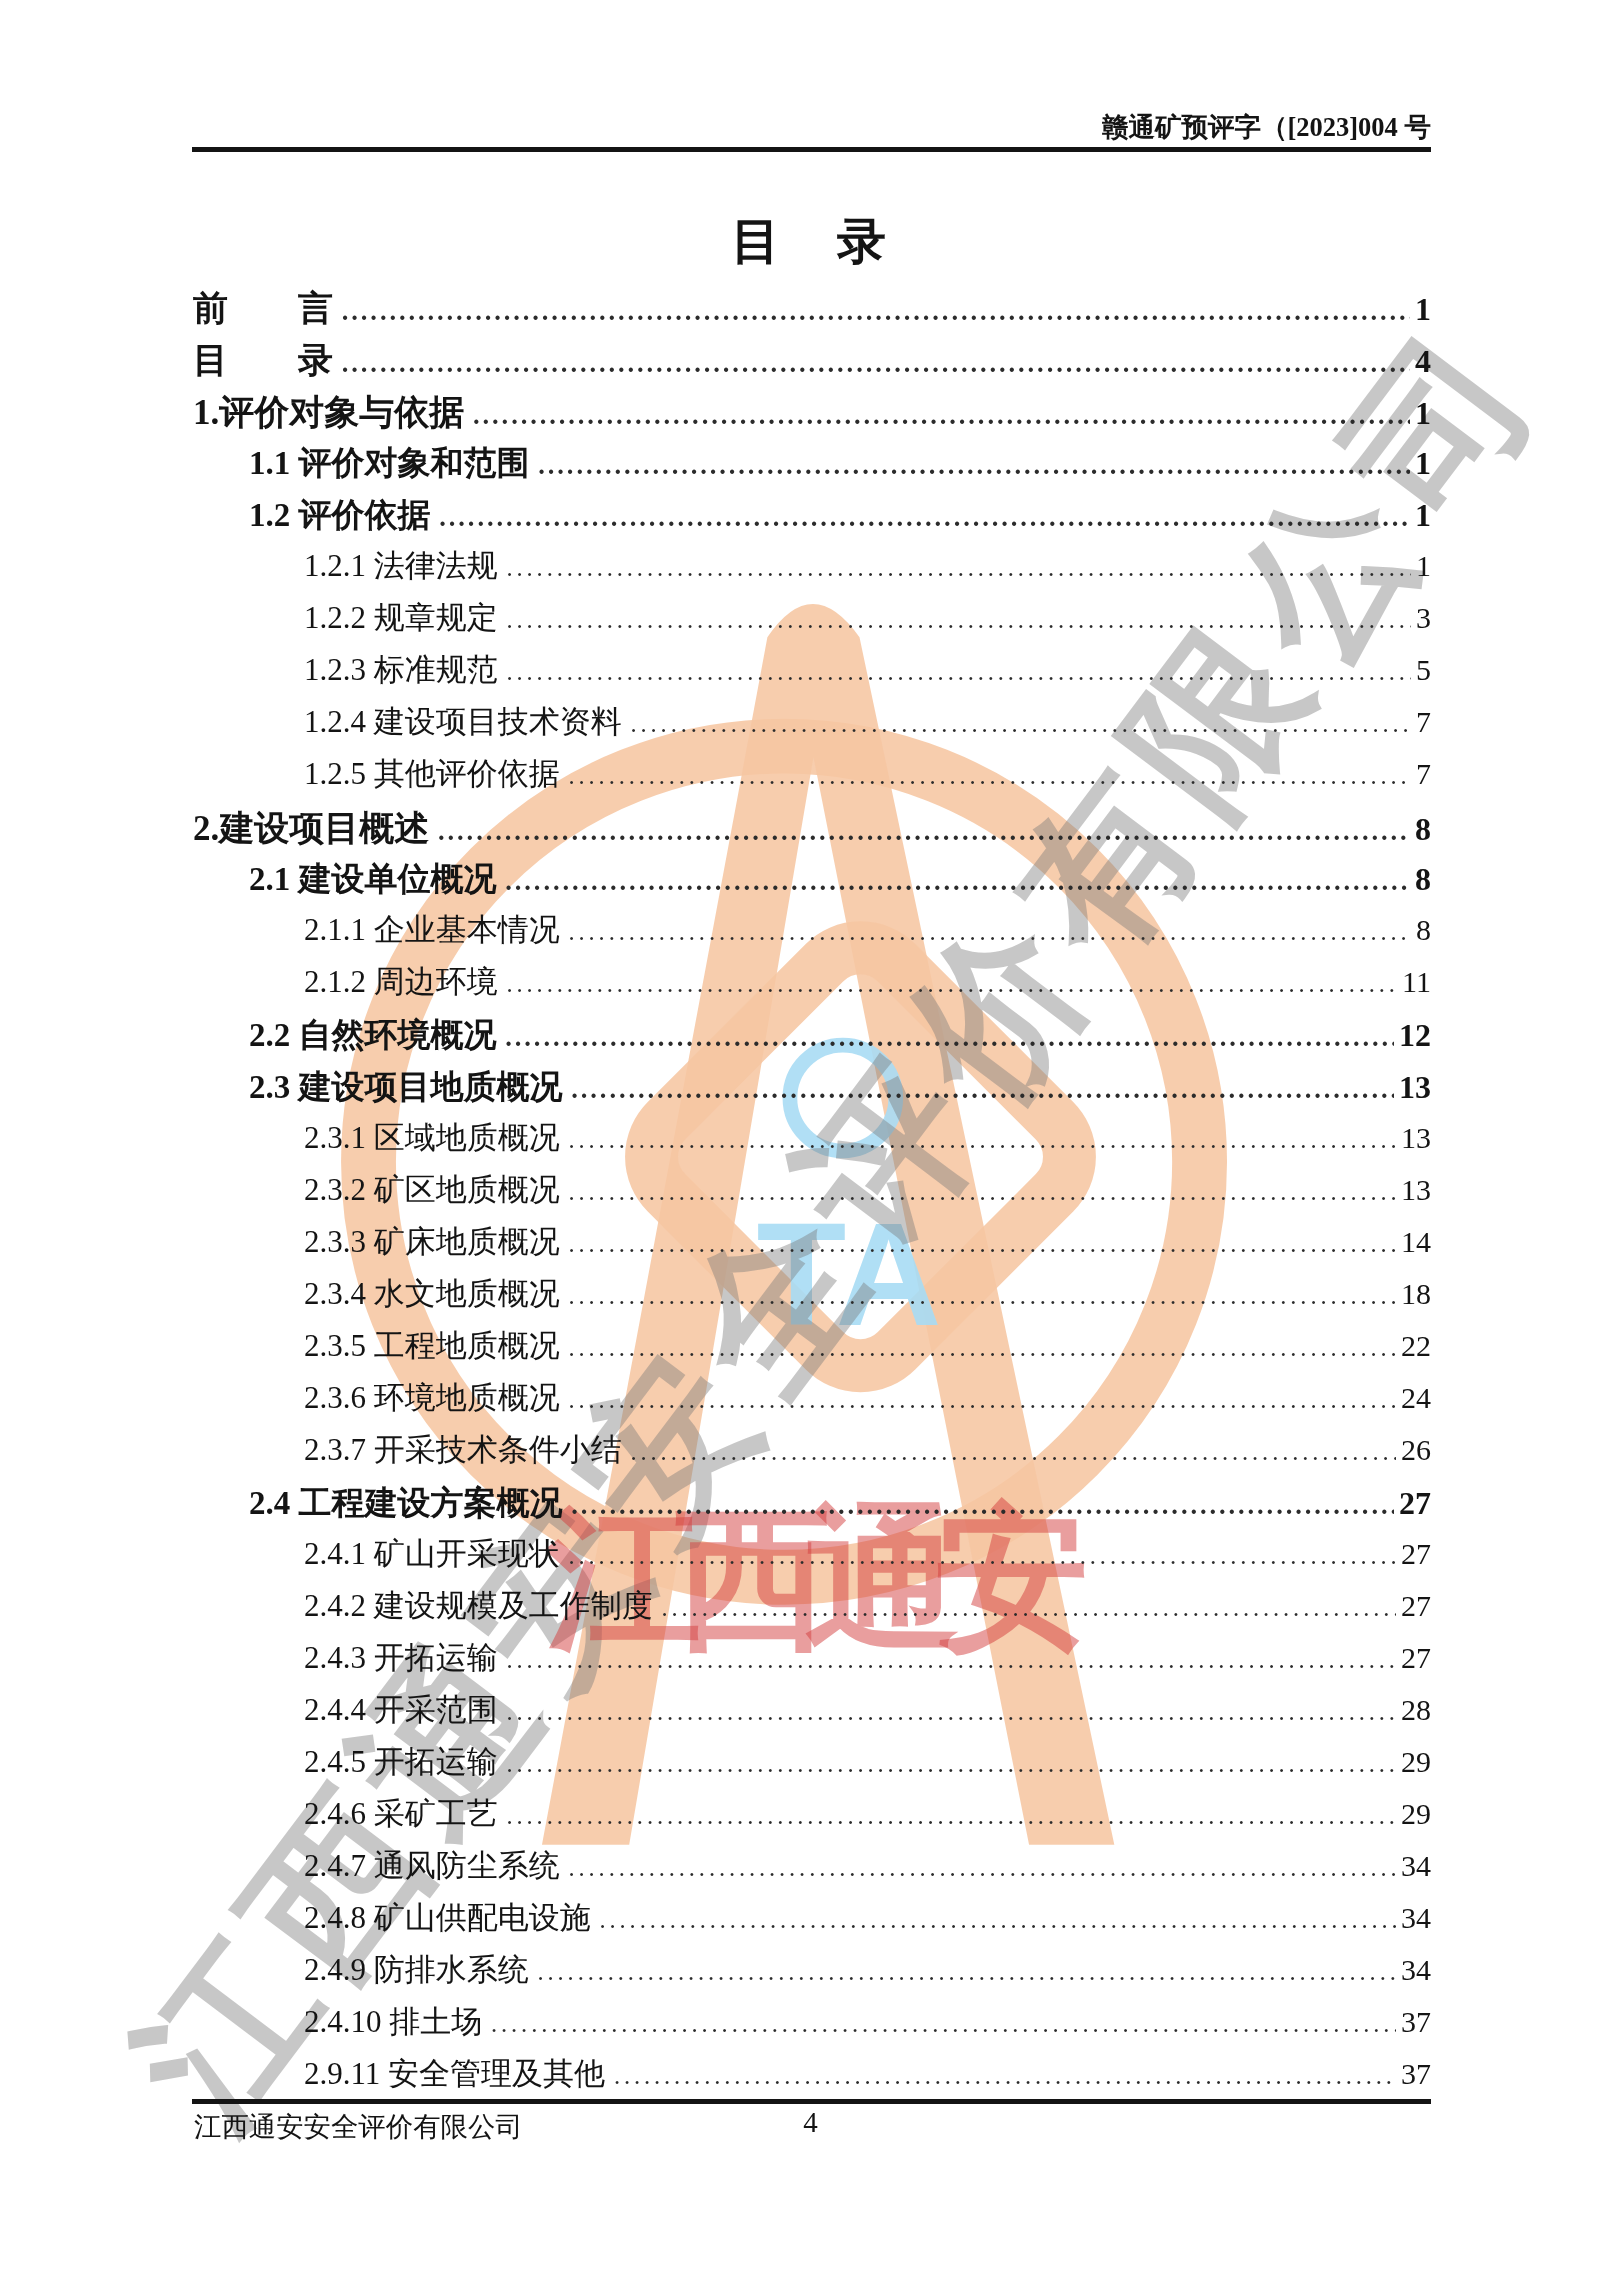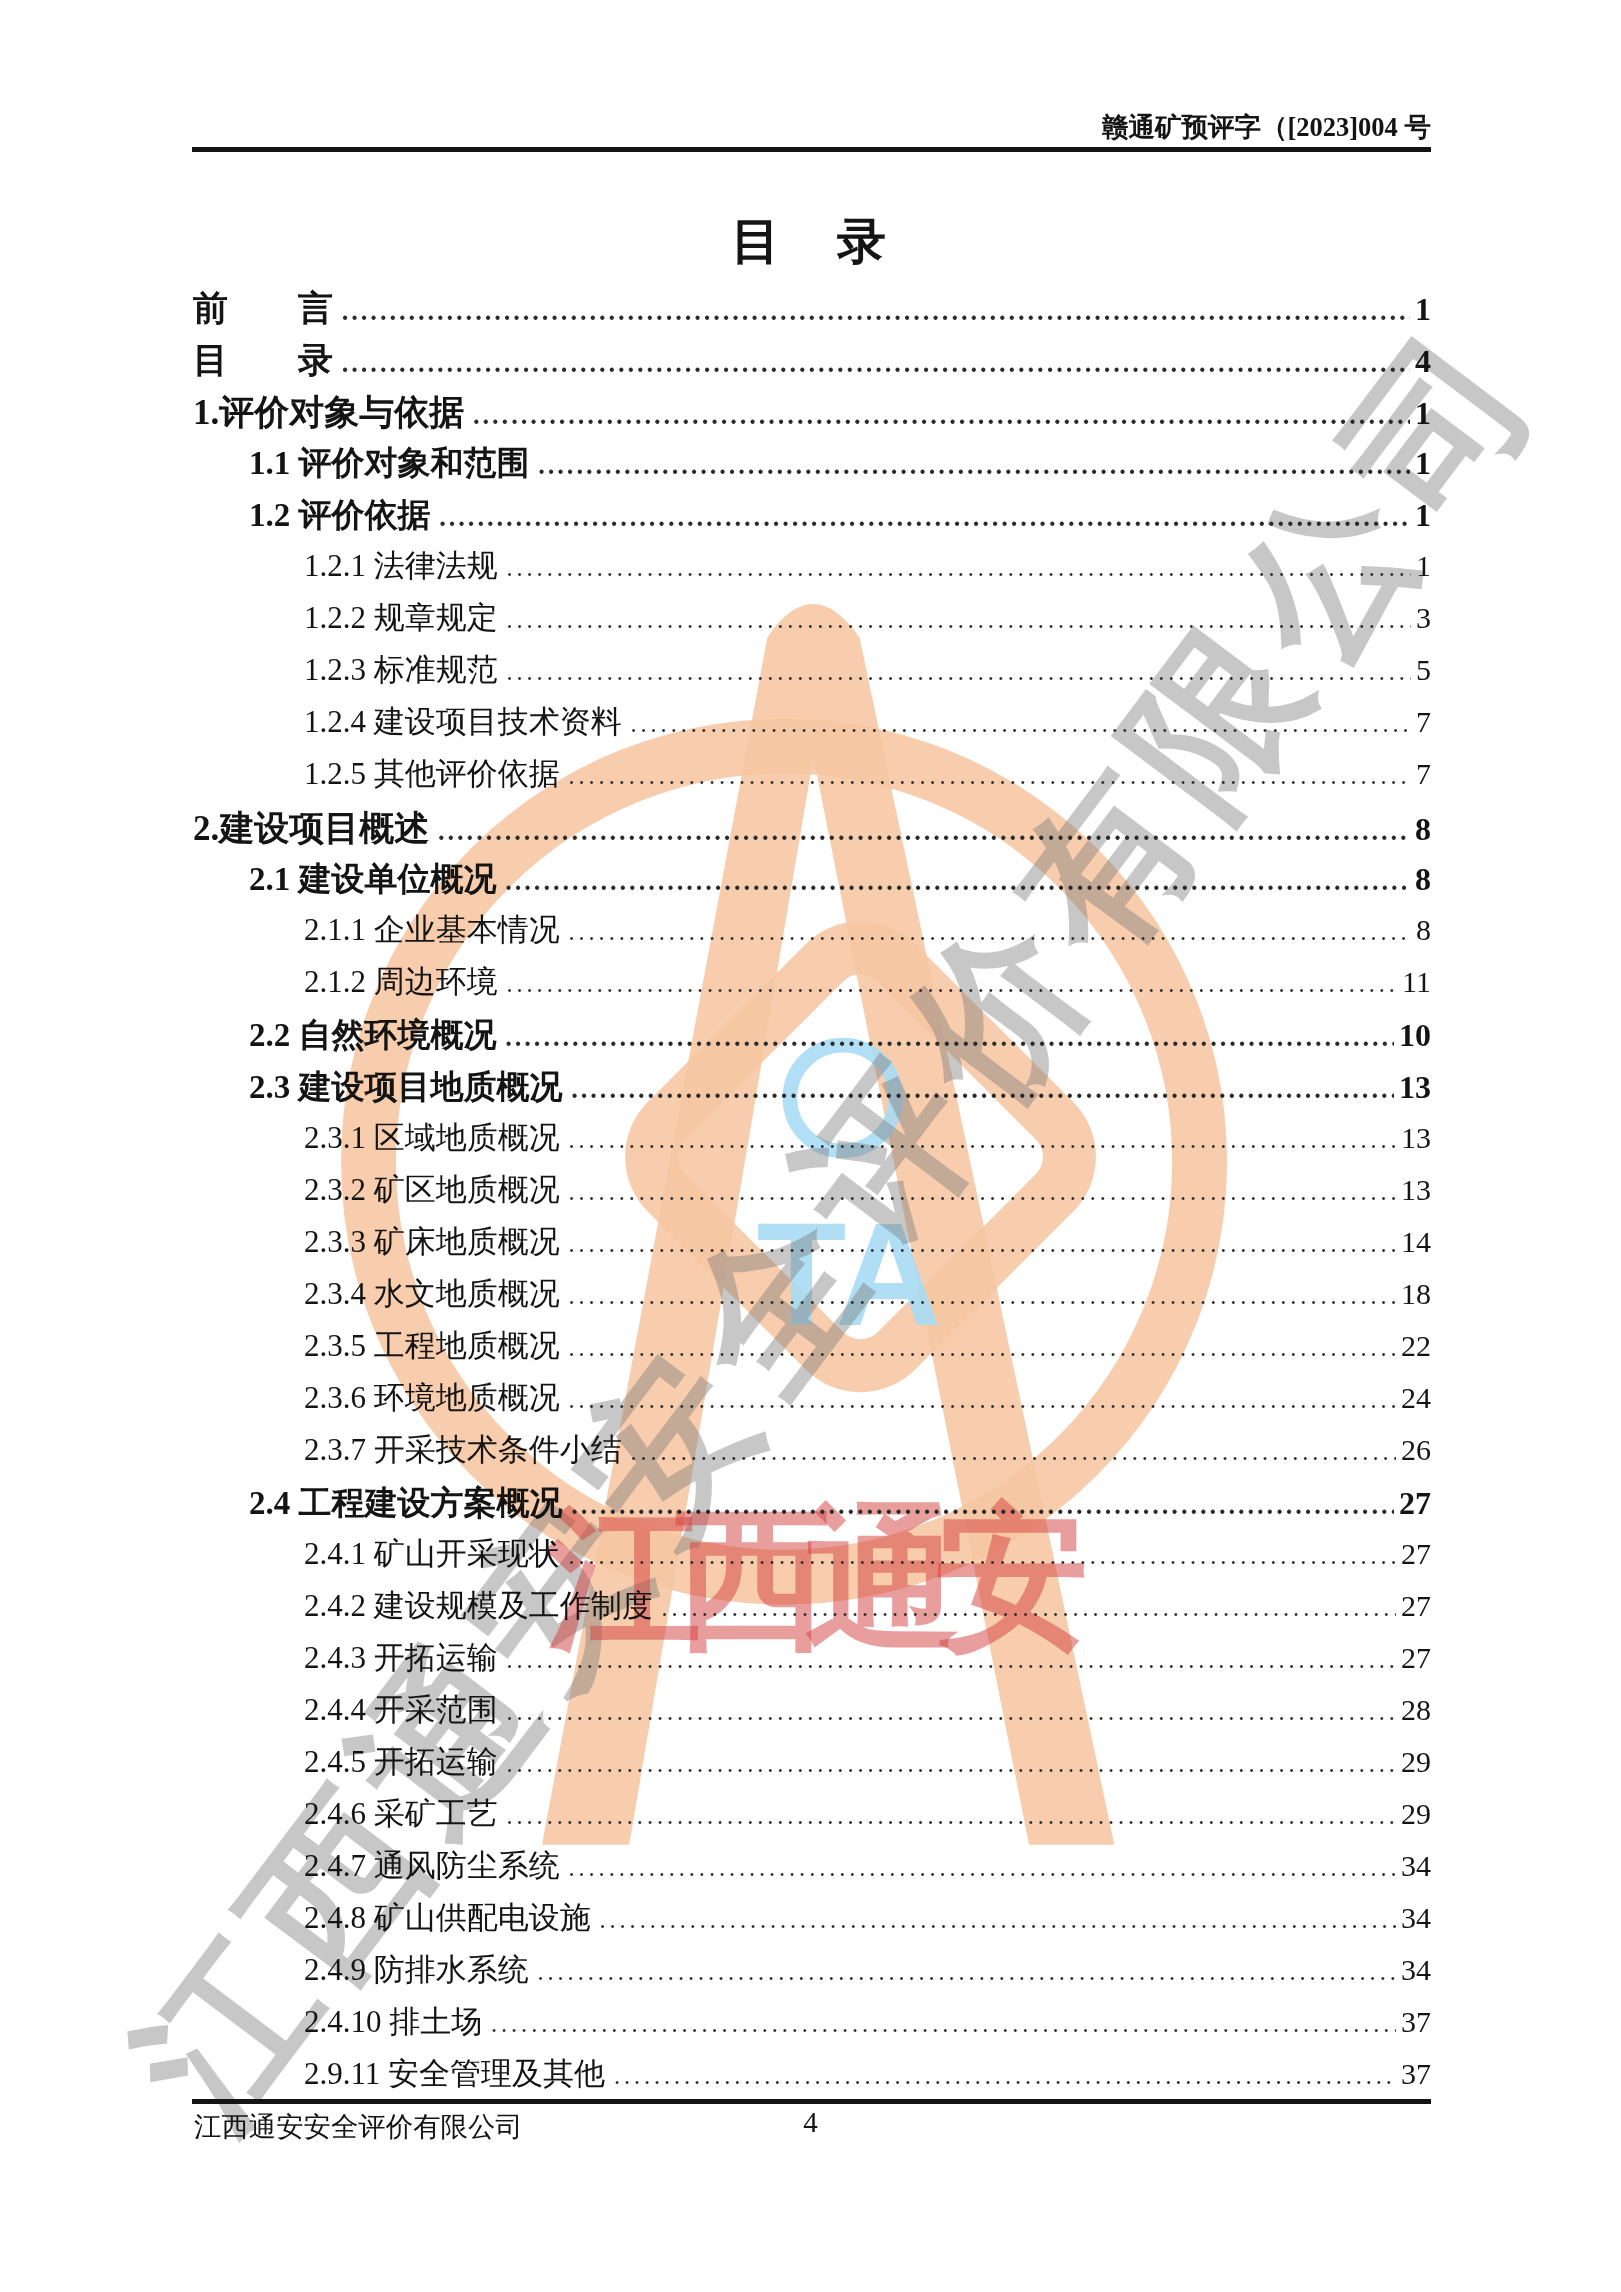--- a/index.html
+++ b/index.html
@@ -144,21 +144,21 @@
           <span class="toc-page">8</span>
         </div>
         <div class="toc-row lvl2">
           <span class="toc-label">2.1.2 周边环境</span>
           <span class="toc-leader">............................................................................................................................................................................................................................................................................................................</span>
           <span class="toc-page">11</span>
         </div>
         <div class="toc-row lvl1 b">
           <span class="toc-label">2.2 自然环境概况</span>
           <span class="toc-leader">............................................................................................................................................................................................................................................................................................................</span>
-          <span class="toc-page">10</span>
+          <span class="toc-page">12</span>
         </div>
         <div class="toc-row lvl1 b">
           <span class="toc-label">2.3 建设项目地质概况</span>
           <span class="toc-leader">............................................................................................................................................................................................................................................................................................................</span>
           <span class="toc-page">13</span>
         </div>
         <div class="toc-row lvl2">
           <span class="toc-label">2.3.1 区域地质概况</span>
           <span class="toc-leader">............................................................................................................................................................................................................................................................................................................</span>
           <span class="toc-page">13</span>

